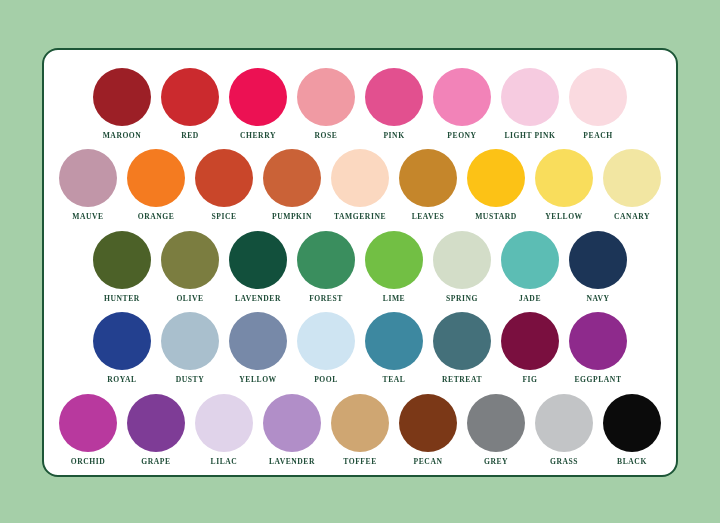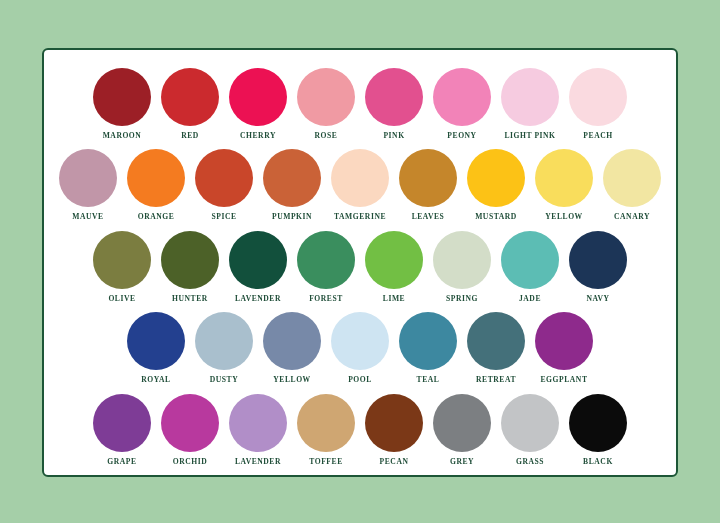--- a/index.html
+++ b/index.html
@@ -20,21 +20,21 @@
   }
   .card {
     position: absolute;
     left: 42px;
     top: 48px;
     width: 636px;
     height: 429px;
     box-sizing: border-box;
     background: #ffffff;
     border: 2px solid #1d5637;
-    border-radius: 6px;
+    border-radius: 16px;
     overflow: hidden;
   }
   .grid {
     position: absolute;
     left: 0;
     top: 0;
     width: 100%;
     height: 100%;
     display: flex;
     flex-direction: column;
@@ -147,28 +147,28 @@
             <span class="dot" style="background: rgb(249, 221, 92);"></span>
             <div class="label">YELLOW</div>
           </div>
           <div class="swatch">
             <span class="dot" style="background: rgb(242, 230, 162);"></span>
             <div class="label">CANARY</div>
           </div>
         </div>
         <div class="row">
           <div class="swatch">
+            <span class="dot" style="background: rgb(76, 97, 40);"></span>
+            <div class="label">HUNTER</div>
+          </div>
+          <div class="swatch">
             <span class="dot" style="background: rgb(123, 125, 64);"></span>
             <div class="label">OLIVE</div>
           </div>
           <div class="swatch">
-            <span class="dot" style="background: rgb(76, 97, 40);"></span>
-            <div class="label">HUNTER</div>
-          </div>
-          <div class="swatch">
             <span class="dot" style="background: rgb(18, 80, 60);"></span>
             <div class="label">LAVENDER</div>
           </div>
           <div class="swatch">
             <span class="dot" style="background: rgb(58, 142, 94);"></span>
             <div class="label">FOREST</div>
           </div>
           <div class="swatch">
             <span class="dot" style="background: rgb(114, 191, 68);"></span>
             <div class="label">LIME</div>
@@ -205,32 +205,40 @@
           </div>
           <div class="swatch">
             <span class="dot" style="background: rgb(61, 136, 160);"></span>
             <div class="label">TEAL</div>
           </div>
           <div class="swatch">
             <span class="dot" style="background: rgb(68, 112, 122);"></span>
             <div class="label">RETREAT</div>
           </div>
           <div class="swatch">
+            <span class="dot" style="background: rgb(122, 15, 63);"></span>
+            <div class="label">FIG</div>
+          </div>
+          <div class="swatch">
             <span class="dot" style="background: rgb(142, 42, 140);"></span>
             <div class="label">EGGPLANT</div>
           </div>
         </div>
         <div class="row">
           <div class="swatch">
+            <span class="dot" style="background: rgb(184, 57, 158);"></span>
+            <div class="label">ORCHID</div>
+          </div>
+          <div class="swatch">
             <span class="dot" style="background: rgb(126, 60, 150);"></span>
             <div class="label">GRAPE</div>
           </div>
           <div class="swatch">
-            <span class="dot" style="background: rgb(184, 57, 158);"></span>
-            <div class="label">ORCHID</div>
+            <span class="dot" style="background: rgb(224, 211, 234);"></span>
+            <div class="label">LILAC</div>
           </div>
           <div class="swatch">
             <span class="dot" style="background: rgb(177, 142, 200);"></span>
             <div class="label">LAVENDER</div>
           </div>
           <div class="swatch">
             <span class="dot" style="background: rgb(207, 166, 114);"></span>
             <div class="label">TOFFEE</div>
           </div>
           <div class="swatch">

